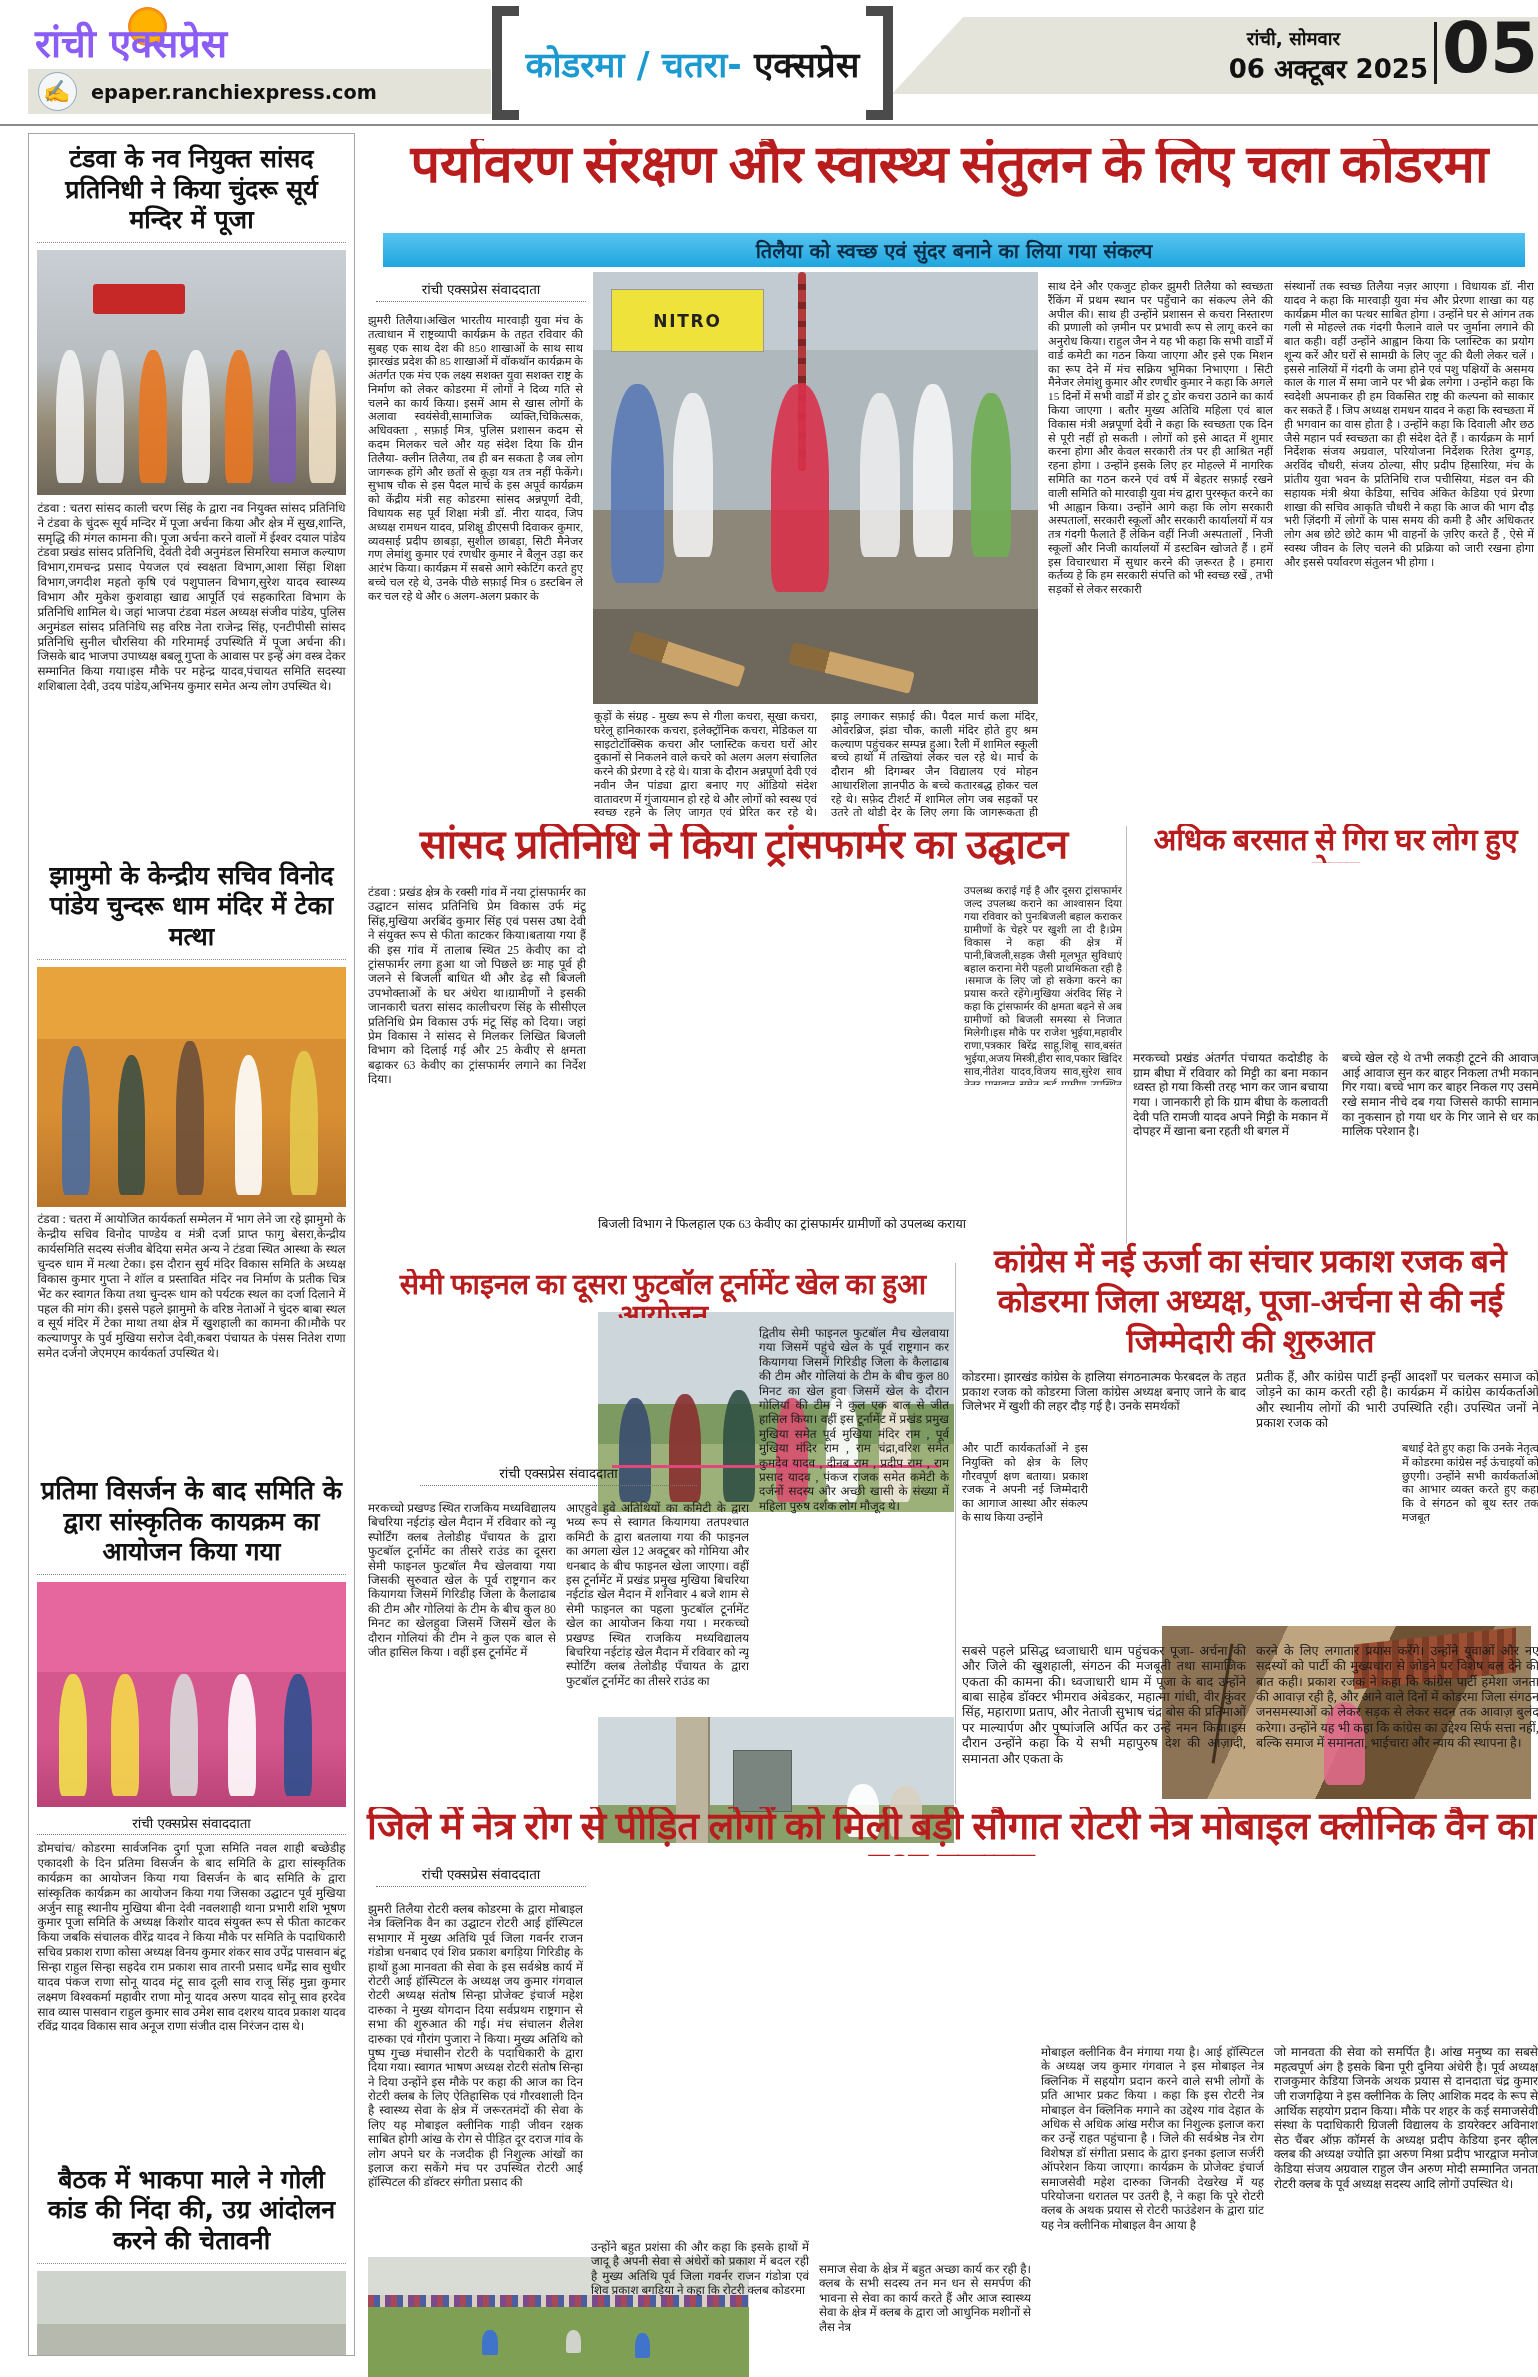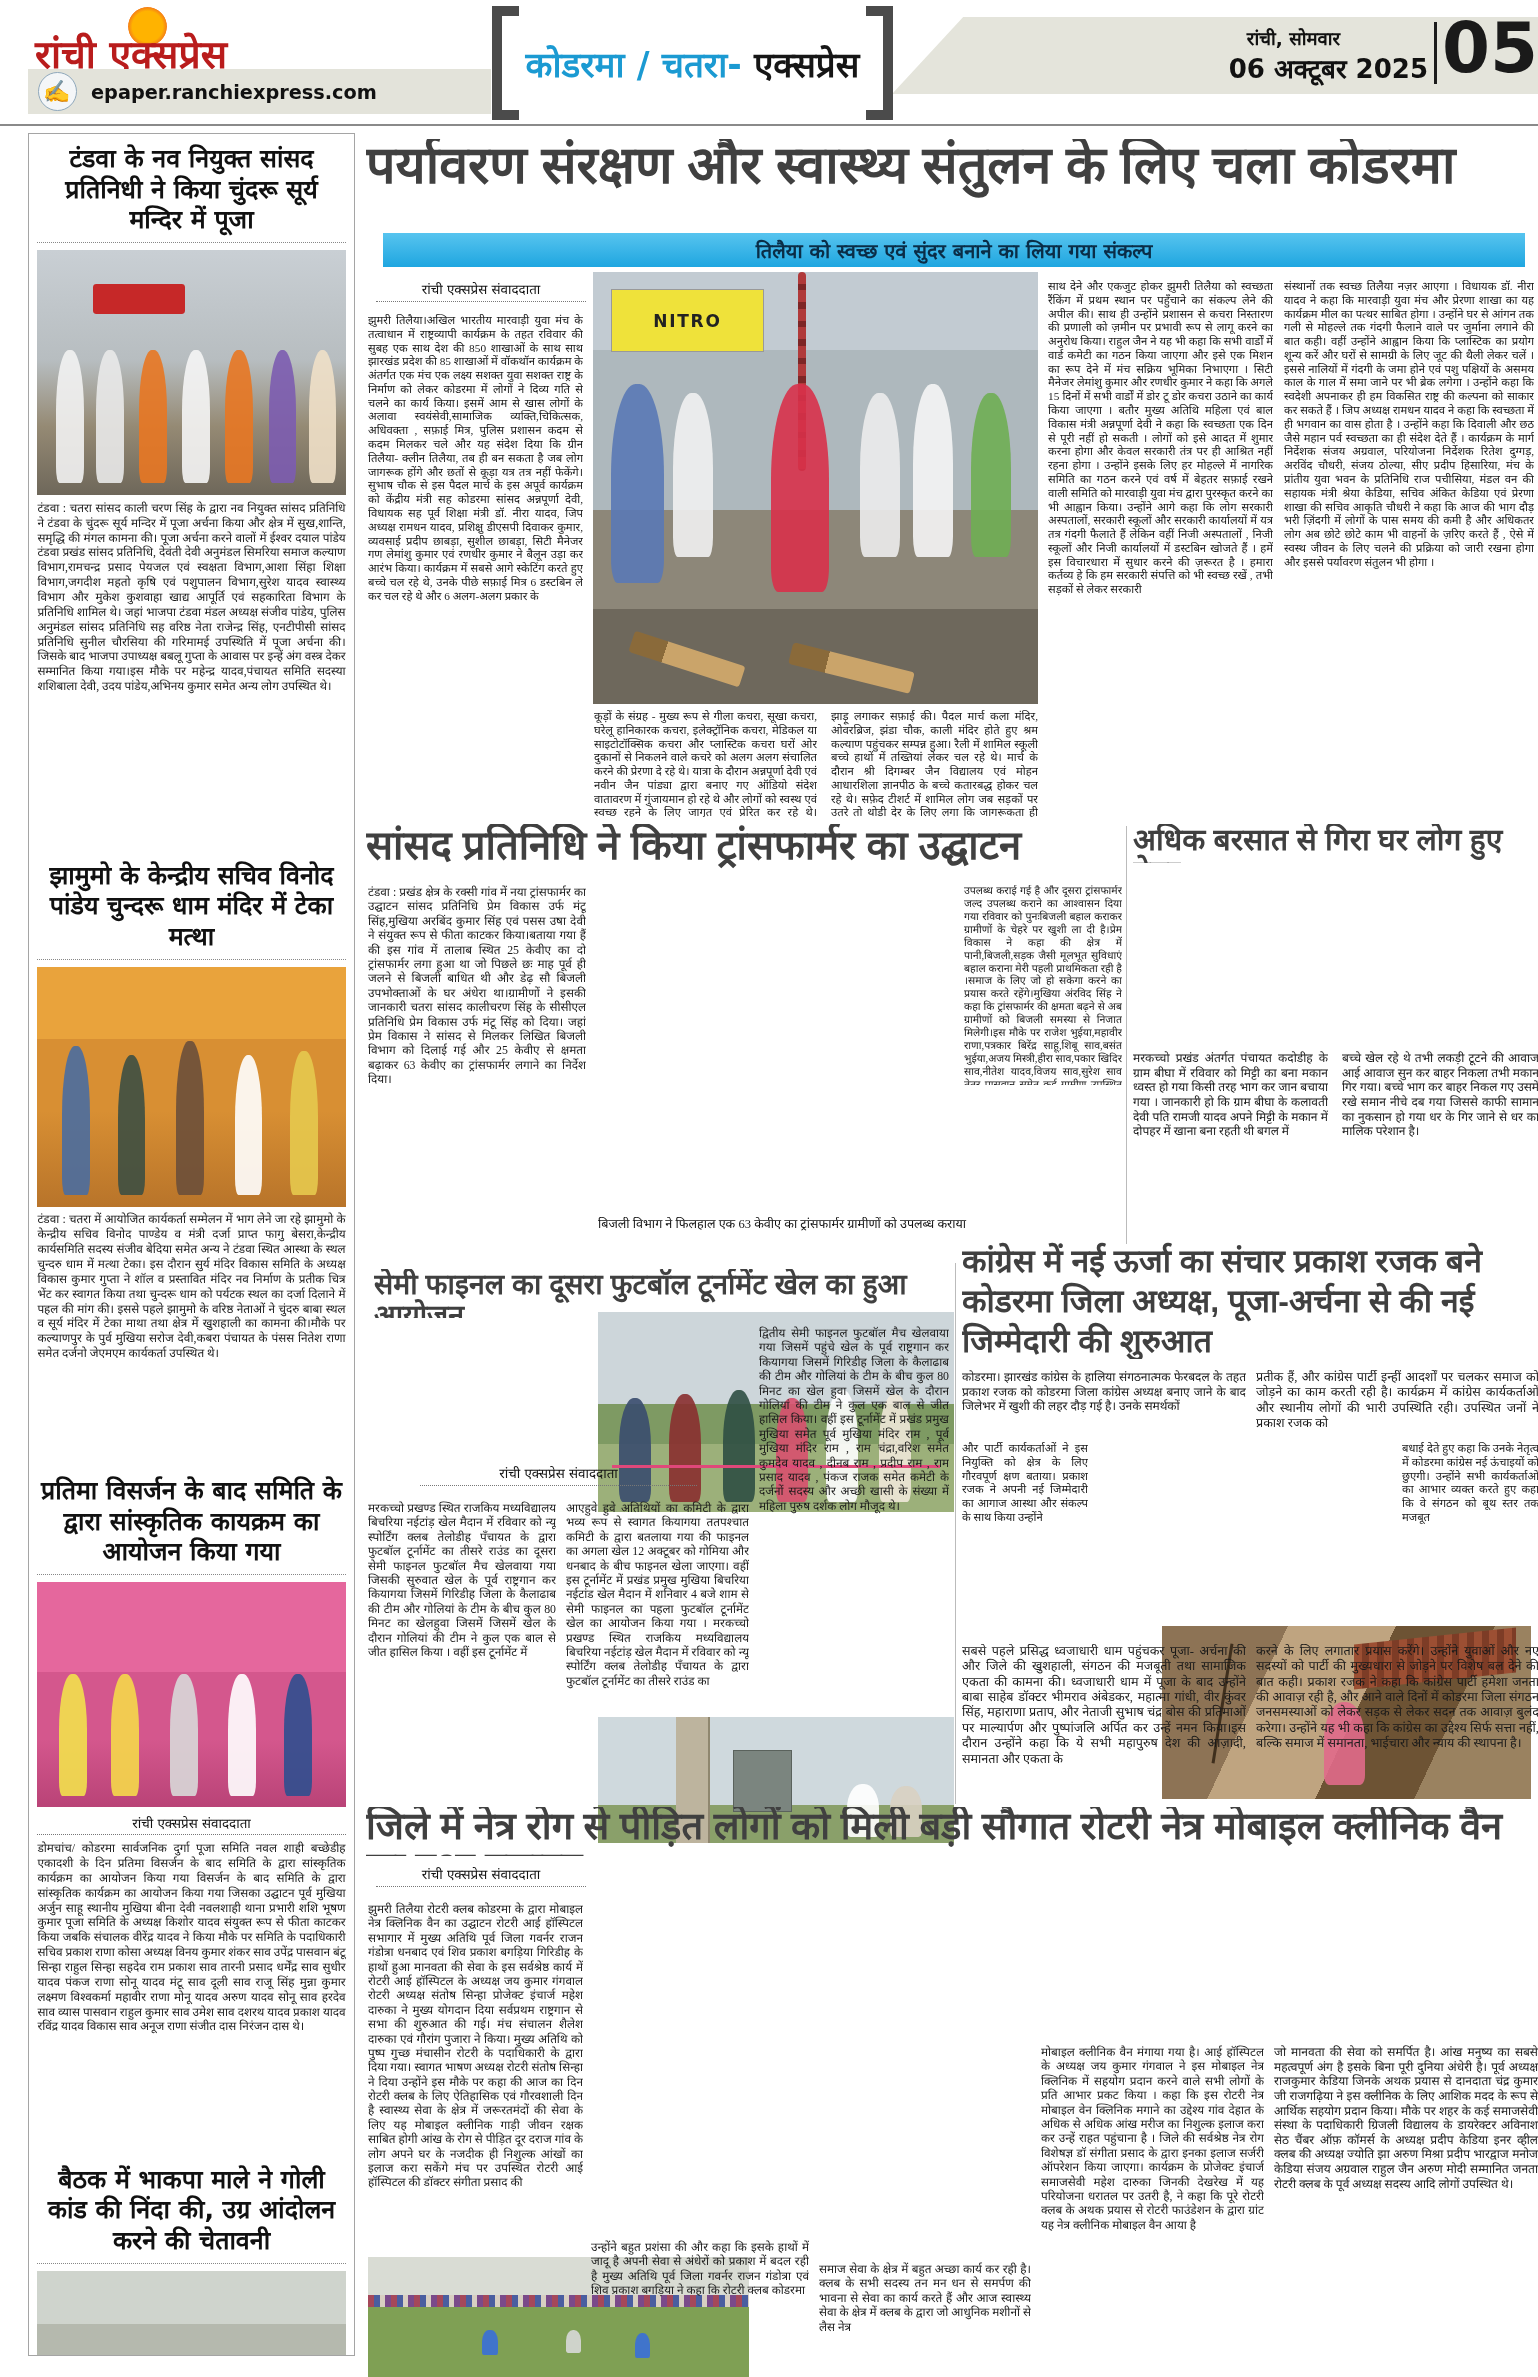--- a/index.html
+++ b/index.html
@@ -1,42 +1,42 @@
 <!DOCTYPE html>
 <html lang="hi" style="font-size:13.4px"><head>
 <meta charset="utf-8">
 <style>
   html,body{margin:0;padding:0;background:#fff;}
   .page{position:relative;width:1539px;height:2377px;background:#fff;overflow:hidden;
         font-family:"Liberation Serif","DejaVu Serif",serif;color:#111;}
   .abs{position:absolute;}
-  .h{font-family:Liberation Sans, sans-serif;font-weight:900;color:#404040;
-     overflow:hidden;line-height:1.18;}
+  .h{font-family:Liberation Serif, serif;font-weight:900;color:#b91c1c;
+     text-align:center;overflow:hidden;line-height:1.18;}
   .body{font-size:11.3px;line-height:1.22;text-align:justify;overflow:hidden;color:#1a1a1a;}
   .by{font-family:"DejaVu Sans","Liberation Sans",sans-serif;font-weight:400;font-size:13.4px;
       text-align:center;border-bottom:1.3px dotted #777;padding-bottom:2.5px;overflow:hidden;white-space:nowrap;}
   .photo{position:relative;overflow:hidden;background:linear-gradient(180deg,#c9cfd4 0%,#b7bdc0 45%,#958a74 72%,#6e675a 100%);}
   .photo i.p{position:absolute;bottom:5%;width:9%;height:54%;border-radius:46% 46% 12% 12%;opacity:.9;}
   .crowd{position:absolute;left:0;width:100%;background:repeating-linear-gradient(90deg,#a5485a 0 5.9px,#4a5ea0 5.9px 11.8px,#d8cfc2 11.8px 17px,#7a4a8a 17px 23px);}
   .cap{font-size:12.6px;line-height:1.2;overflow:hidden;}
   .vrule{width:0.8px;background:#bbb;}
   .sb-h{font-family:"DejaVu Sans","Liberation Sans",sans-serif;font-weight:900;font-size:25px;
         line-height:1.22;text-align:center;border-bottom:1.7px dotted #888;padding:3.4px 0 6.7px;overflow:hidden;}
   .sb-body{font-size:11.8px;line-height:1.26;text-align:justify;overflow:hidden;margin-top:5.9px;color:#1a1a1a;}
 </style>
 </head>
 <body>
 
 <div class="page">
 
   <div class="abs" style="left:0;top:0;width:1539px;height:128px;">
     <div class="abs" style="left:128px;top:6.7px;width:39px;height:39px;border-radius:50%;
                 background:radial-gradient(circle,#ffb300 0 55%,#f57f17 70%,transparent 72%);"></div>
-    <div class="abs" style="left:35px;top:26px;width:353px;font-family:'DejaVu Sans','Liberation Sans',sans-serif;
-                font-size:39px;font-weight:900;color:#b91c1c;">रांची एक्सप्रेस</div>
+    <div class="abs" style="left:35px;top:15px;width:353px;font-family:'DejaVu Sans','Liberation Sans',sans-serif;
+                font-size:39px;font-weight:900;color:#8b5cf6;">रांची एक्सप्रेस</div>
     <div class="abs" style="left:28px;top:69px;width:463px;height:45px;background:#e3e3da;"></div>
     <div class="abs" style="left:38px;top:72px;width:37px;height:37px;border-radius:50%;background:#f4f6f8;
                 border:1.7px solid #8fa8bb;text-align:center;font-size:22px;line-height:37px;color:#3c6e91;">✍</div>
     <div class="abs" style="left:91px;top:81px;font-family:'DejaVu Sans','Liberation Sans',sans-serif;
                 font-size:19.3px;font-weight:700;color:#111;">epaper.ranchiexpress.com</div>
 
     <div class="abs" style="left:892px;top:17px;width:647px;height:77px;background:#e4e4db;
                 clip-path:polygon(11% 0,100% 0,100% 100%,0 100%);"></div>
 
     <div class="abs" style="left:492px;top:10px;width:401px;height:106px;background:#fff;

